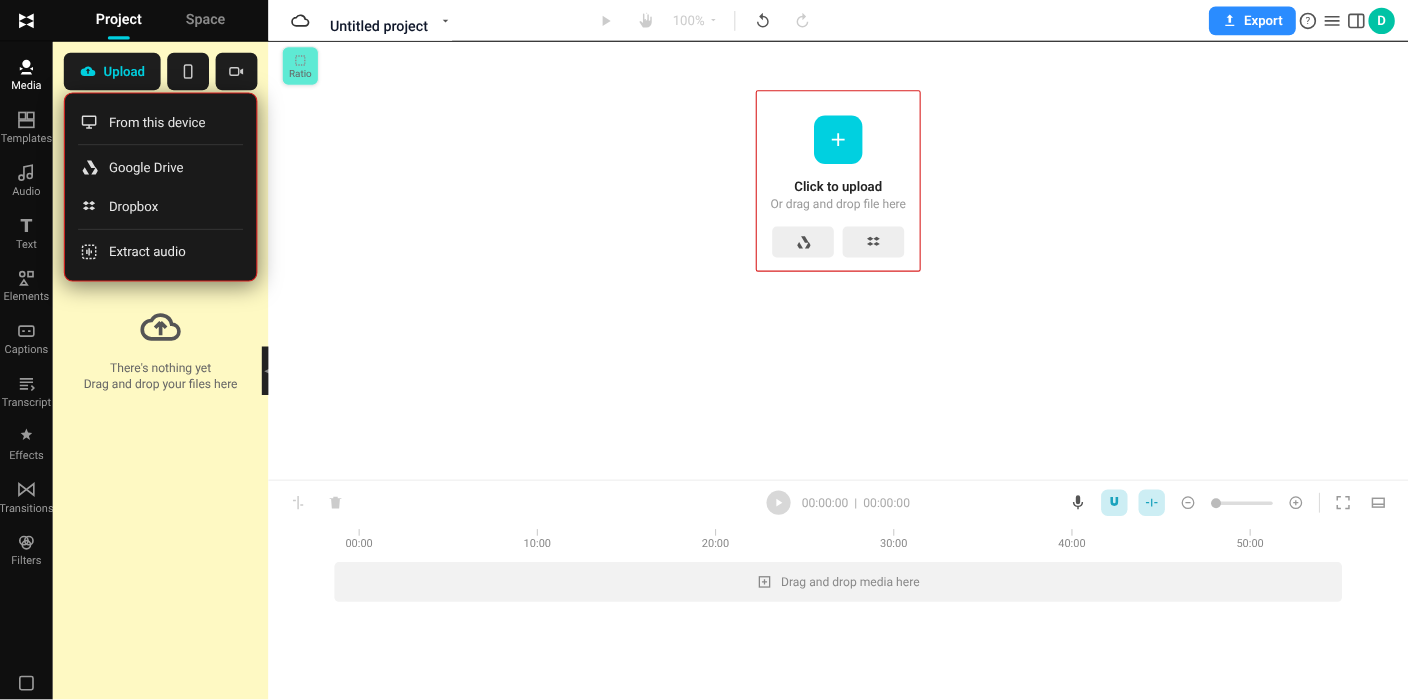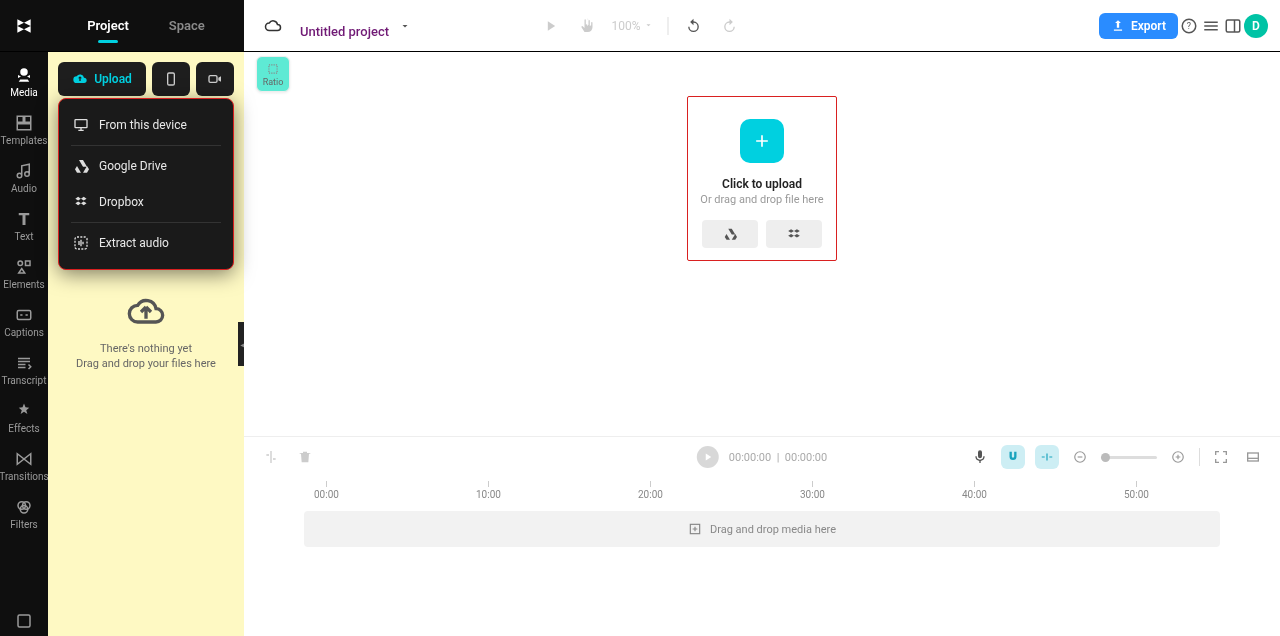--- a/index.html
+++ b/index.html
@@ -1,27 +1,27 @@
 <!DOCTYPE html>
 <html><head>
 <meta charset="utf-8">
 <style>
 * { margin: 0; padding: 0; box-sizing: border-box; font-family: -apple-system, BlinkMacSystemFont, "Segoe UI", Roboto, sans-serif; }
 body { width: 1280px; height: 636px; overflow: hidden; background: #fff; display: flex; flex-direction: column; }
 
 
-.topbar { height: 52px; background: #0f0f0f; display: flex; align-items: center; border-bottom: 1px solid #000; }
+.topbar { height: 38px; background: #0f0f0f; display: flex; align-items: center; border-bottom: 1px solid #000; }
 .logo-cell { width: 48px; display:flex; align-items:center; justify-content:center; }
 .topnav { width: 196px; display:flex; justify-content:center; gap: 40px; align-items:center; height:100%; }
 .topnav-item { color: #8a8a8a; font-size: 13px; font-weight:600; position:relative; cursor:pointer; }
 .topnav-item.active { color:#fff; }
 .topnav-item.active::after { content:""; position:absolute; left:50%; transform:translateX(-50%); bottom:-10px; width:20px; height:3px; background:#00d0e0; border-radius:2px;}
 .top-center { flex: 0 0 auto; display:flex; align-items:center; gap:10px; padding-left:20px; background:#fff; height:100%; }
 .top-white { flex:1; background:#fff; height:100%; display:flex; align-items:center; }
-.project-title { font-size:13px; color:#701a75; font-weight:500; margin-left:8px;margin-top:12px; }
+.project-title { font-size:13px; color:#0f172a; font-weight:500; margin-left:8px;margin-top:12px; }
 .cloud-icon { width:18px; height:18px; }
 .top-controls-mid { position:absolute; left:50%; transform:translateX(-50%); display:flex; align-items:center; gap:14px; }
 .top-controls-right { margin-left:auto; display:flex; align-items:center; padding-right:12px; }
 .icon-btn { width:22px; height:22px; display:flex; align-items:center; justify-content:center; color:#555; cursor:pointer; }
 .icon-btn.disabled { color:#ccc; }
 .zoom-txt { color:#ccc; font-size:12px; }
 .export-btn { background:#2a8cff; color:#fff; border-radius:6px; padding:6px 12px; font-size:12px; font-weight:600; display:flex; align-items:center; gap:6px; cursor:pointer;}
 .avatar { width:24px; height:24px; border-radius:50%; background:#00c3a5; color:#fff; font-size:12px; font-weight:600; display:flex; align-items:center; justify-content:center; }
 
 

